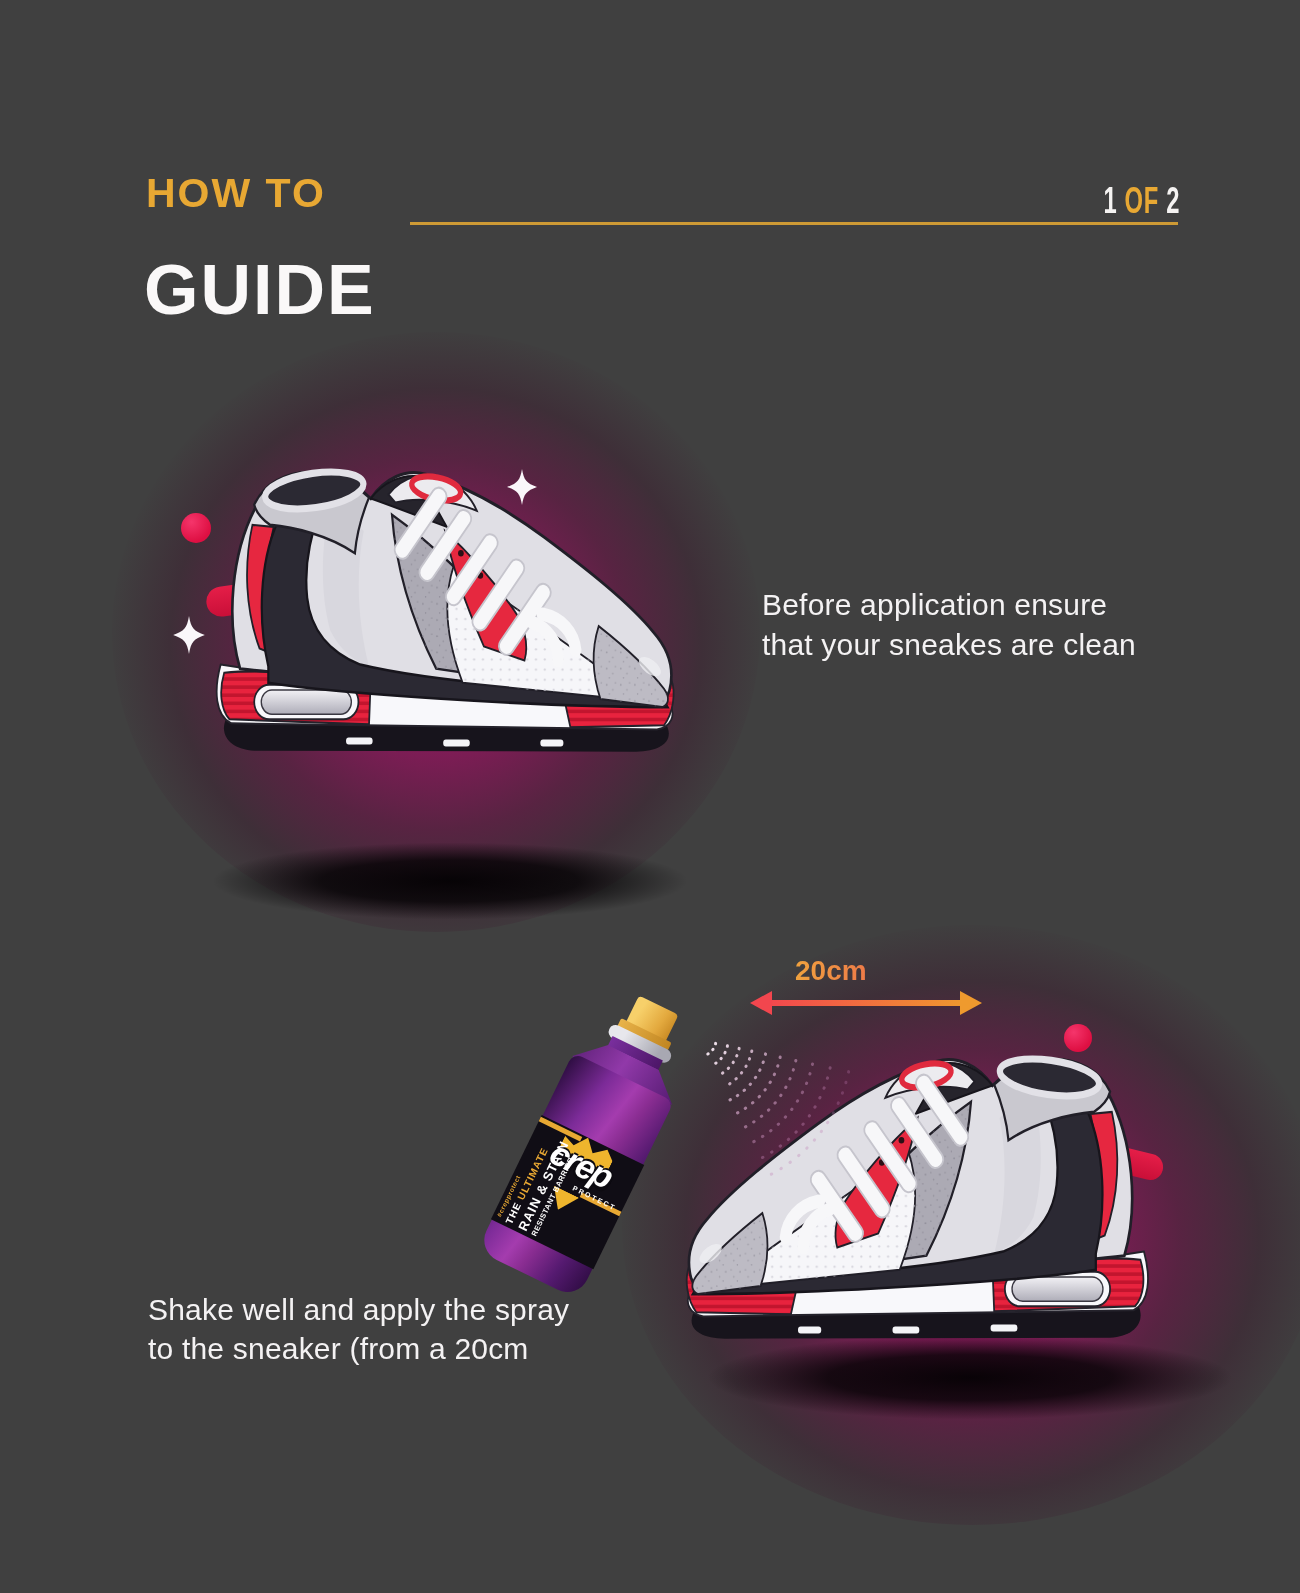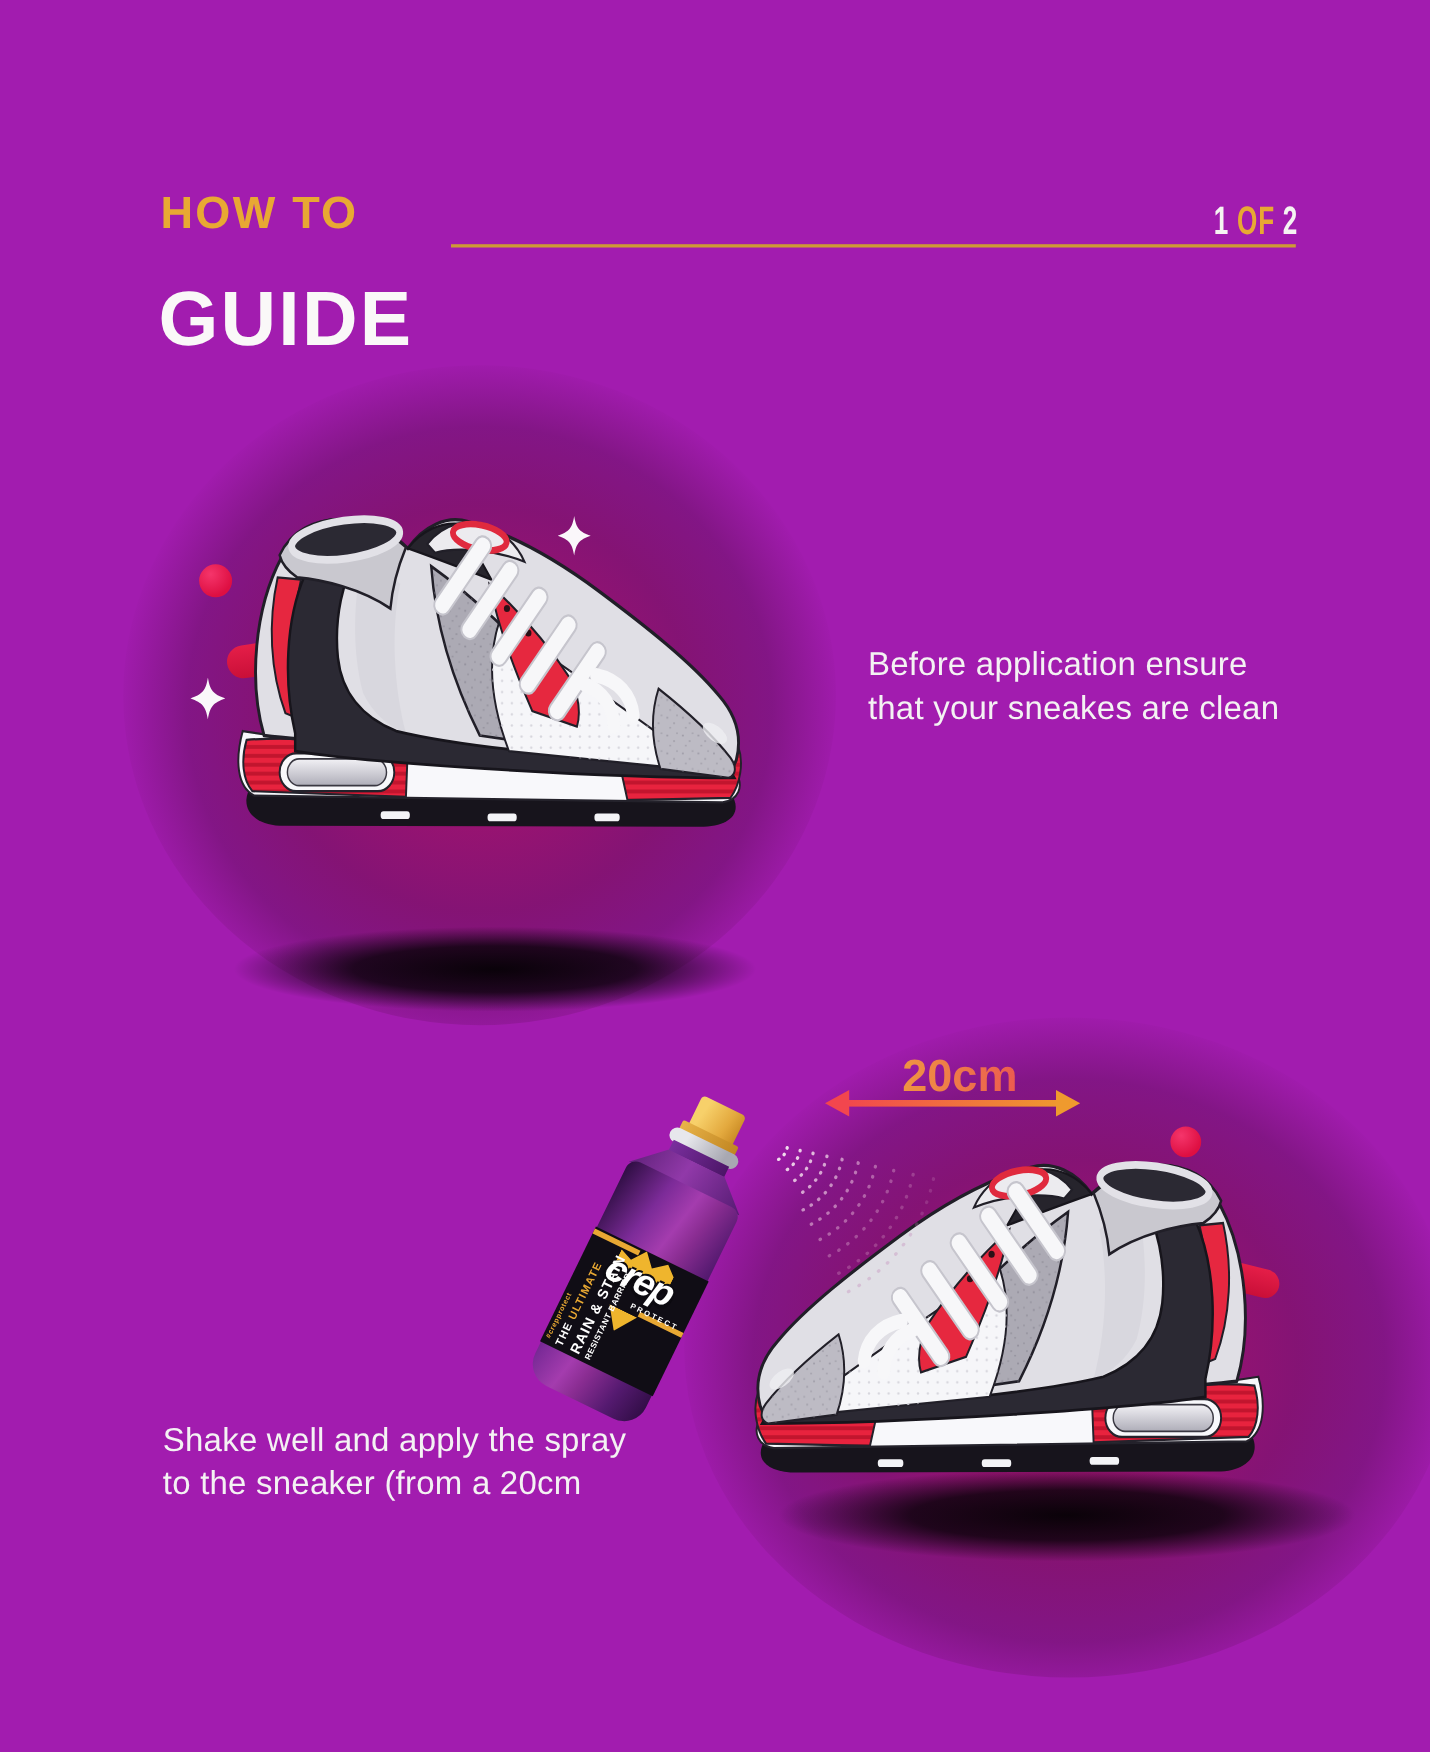--- a/index.html
+++ b/index.html
@@ -1,36 +1,36 @@
 <!DOCTYPE html>
 <html><head>
 <meta charset="utf-8">
 <style>
   html,body{margin:0;padding:0;background:#000;}
-  .canvas{position:relative;width:1300px;height:1593px;background:#a21caf;overflow:hidden;
+  .canvas{position:relative;width:1300px;height:1593px;background:#404040;overflow:hidden;
           font-family:"Liberation Sans",sans-serif;}
   .abs{position:absolute;}
 
   
   .eyebrow{left:146px;top:170px;font-size:41px;font-weight:800;letter-spacing:2px;color:#E8A833;}
   .title{left:144px;top:210px;font-size:70px;font-weight:800;letter-spacing:2px;color:#FAF8F8;margin-top:40px;}
   .rule{left:410px;top:222px;width:768px;height:3px;background:#CE9A35;}
   .pagination{left:1000px;top:180px;width:180px;text-align:right;color:#F5F3F2;
               font-size:36px;font-weight:800;}
   .pagination .inner{display:inline-block;transform:scaleX(0.66);transform-origin:100% 50%;letter-spacing:1px;}
   .pagination .gold{color:#E8A833;}
 
   
   .step-heading{font-size:62px;font-weight:800;color:#FAF8F8;line-height:1;}
   .step-heading .inner{display:inline-block;transform:scaleX(0.73);transform-origin:0 50%;letter-spacing:1px;}
   .step-heading .num{color:#E9B02F;margin-left:10px;}
   .step-body{font-size:30px;color:#F4F2F3;letter-spacing:0.2px;}
   .step-body div{white-space:nowrap;}
   #step1-heading{left:760px;top:506px;}
-  #step1-body{left:762px;top:585px;line-height:40px;margin-left:27px;}
+  #step1-body{left:762px;top:585px;line-height:40px;}
   #step2-heading{left:146px;top:1196px;}
   #step2-body{left:148px;top:1290px;line-height:39px;}
 
   
   .glow{border-radius:50%;
     background:radial-gradient(ellipse at 50% 52%, rgba(178,21,116,0.95) 0%, rgba(150,17,95,0.78) 22%,
       rgba(108,12,68,0.55) 42%, rgba(58,7,37,0.3) 58%, rgba(0,0,0,0) 72%);}
   #glow1{left:112px;top:332px;width:648px;height:600px;}
   #glow2{left:622px;top:925px;width:700px;height:600px;}
   .floor-shadow{border-radius:50%;
@@ -45,21 +45,21 @@
   #pill2{left:1072px;top:1146px;width:92px;height:26px;transform:rotate(14deg);}
   .sparkle{pointer-events:none;}
 
   .z0{z-index:0;} .z1{z-index:1;} .z2{z-index:2;} .z3{z-index:3;}
 
   
   #sneaker1{left:180px;top:373px;width:530px;height:405px;}
   #sneaker2{left:650px;top:960px;width:535px;height:405px;transform:scaleX(-1);}
 
   
-  #distance-label{left:795px;top:955px;width:130px;text-align:right;font-size:41px;font-weight:700;
+  #distance-label{left:795px;top:955px;width:130px;text-align:left;font-size:28px;font-weight:700;
     background:linear-gradient(90deg,#F0A23E,#EC5B50);-webkit-background-clip:text;background-clip:text;
     color:transparent;}
   #distance-arrow{left:748px;top:988px;}
 
   
   #can{left:537px;top:990px;width:112px;height:300px;transform:rotate(26deg);}
   .can-nozzle{left:34px;top:0;width:44px;height:30px;border-radius:4px 4px 2px 2px;
     background:linear-gradient(100deg,#F7D06A 20%,#E3A93E 70%,#C98A24);}
   .can-nozzle-base{left:28px;top:28px;width:56px;height:10px;border-radius:2px;
     background:linear-gradient(100deg,#E9B44A,#C08420);}

